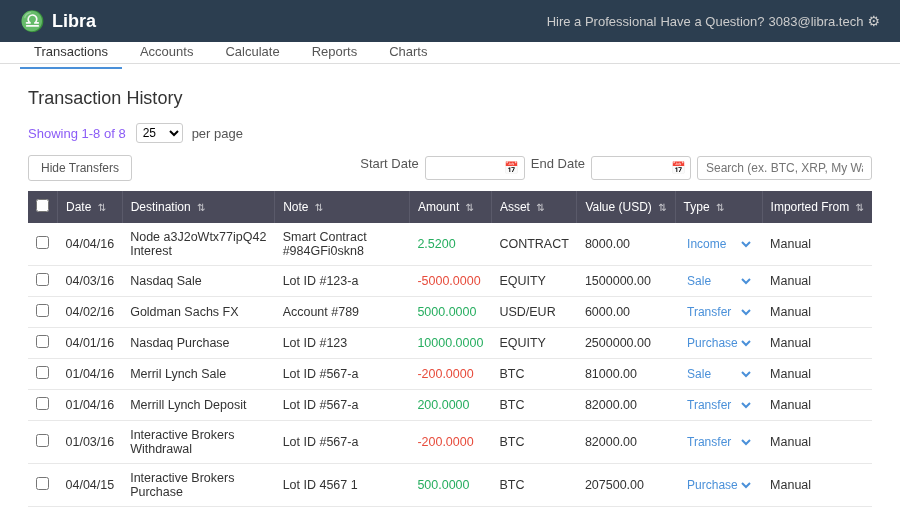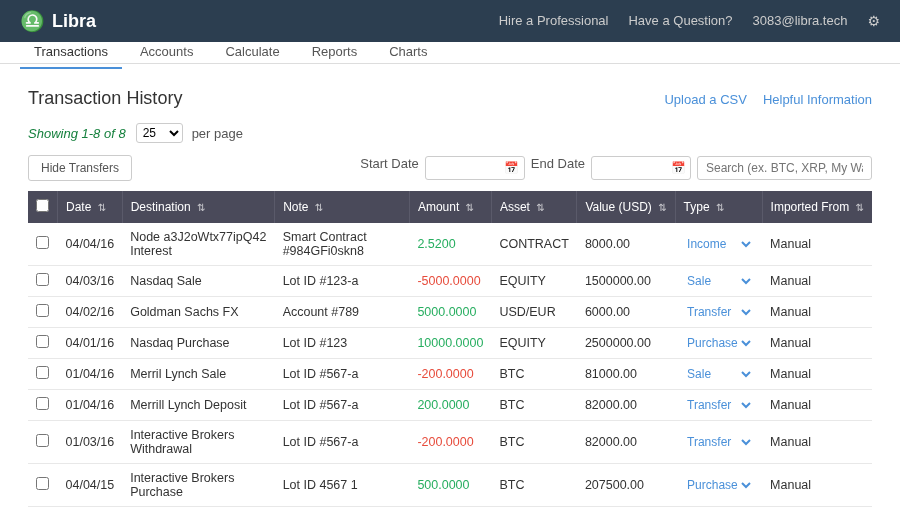--- a/index.html
+++ b/index.html
@@ -2,42 +2,42 @@
 <html><head>
   <meta charset="utf-8">
   <style>
     * { box-sizing: border-box; margin: 0; padding: 0; }
     body { font-family: -apple-system, BlinkMacSystemFont, 'Segoe UI', Arial, sans-serif; font-size: 13px; color: #333; background: #f5f5f5; }
 
     
     .top-nav { background: #2c3e50; color: #fff; display: flex; align-items: center; justify-content: space-between; padding: 0 20px; height: 42px; }
     .top-nav-brand { display: flex; align-items: center; gap: 7px; font-size: 18px; font-weight: 600; color: #fff; }
     .top-nav-brand .logo-icon { font-size: 20px; }
-    .top-nav-links { display: flex; align-items: flex-start; gap: 20px; font-size: 13px; padding-left: 46px; }
+    .top-nav-links { display: flex; align-items: center; gap: 4px; font-size: 13px; padding-left: 46px; }
     .top-nav-links a { color: #ccc; text-decoration: none; cursor: pointer; }
     .top-nav-links .email { color: #ccc; }
     .gear-icon { color: #ccc; cursor: pointer; font-size: 14px; }
 
     
     .sub-nav { background: #fff; border-bottom: 1px solid #ddd; padding: 0 20px; display: flex; align-items: center; height: 22px; gap: 4px; }
     .sub-nav-item { padding: 8px 14px; font-size: 13px; color: #555; cursor: pointer; border-bottom: 2px solid transparent; }
     .sub-nav-item.active { color: #333; border-bottom: 2px solid #4a90d9; font-weight: 500; }
 
     
     .content { padding: 24px 28px; background: #fff; min-height: calc(514px - 80px); }
 
     
     .page-header { display: flex; align-items: flex-start; justify-content: space-between; margin-bottom: 14px; }
     .page-title { font-size: 18px; font-weight: 300; color: #333; }
     .page-header-links { display: flex; gap: 16px; margin-top: 4px; }
     .page-header-links a { color: #4a90d9; text-decoration: none; font-size: 13px; cursor: pointer; }
 
     
     .controls-row { display: flex; align-items: center; gap: 10px; margin-bottom: 12px; }
-    .showing-text { font-size: 13px; color: #15803d; font-style: italic; }
+    .showing-text { font-size: 13px; color: #8b5cf6; }
     .per-page-select { display: inline-flex; align-items: center; gap: 9px; font-size: 13px; color: #555; }
     .per-page-select select { border: 1px solid #ccc; border-radius: 3px; padding: 1px 2px; font-size: 12px; background: #fff; }
 
     
     .filter-row { display: flex; align-items: center; gap: 10px; margin-bottom: 10px; }
     .hide-transfers-btn { background: #fff; border: 1px solid #ccc; border-radius: 3px; padding: 5px 12px; font-size: 12px; color: #555; cursor: pointer; }
     .date-group { display: flex; align-items: flex-start; gap: 6px; margin-left: auto; }
     .date-label { font-size: 13px; color: #555; }
     .date-input-wrap { position: relative; display: inline-flex; align-items: center; }
     .date-input-wrap input { border: 1px solid #ccc; border-radius: 3px; padding: 4px 24px 4px 6px; font-size: 12px; width: 100px; color: #555; }
@@ -82,24 +82,20 @@
   <div class="sub-nav-item">Accounts</div>
   <div class="sub-nav-item">Calculate</div>
   <div class="sub-nav-item">Reports</div>
   <div class="sub-nav-item">Charts</div>
 </div>
 
 <div class="content">
 
   <div class="page-header">
     <h1 class="page-title">Transaction History</h1>
-    <div class="page-header-links">
-      <a>Upload a CSV</a>
-      <a>Helpful Information</a>
-    </div>
   </div>
 
   <div class="controls-row">
     <span class="showing-text">
       <span>Showing</span>
       <span>1-8</span>
       <span>of</span>
       <span>8</span>
     </span>
     <div class="per-page-select">

